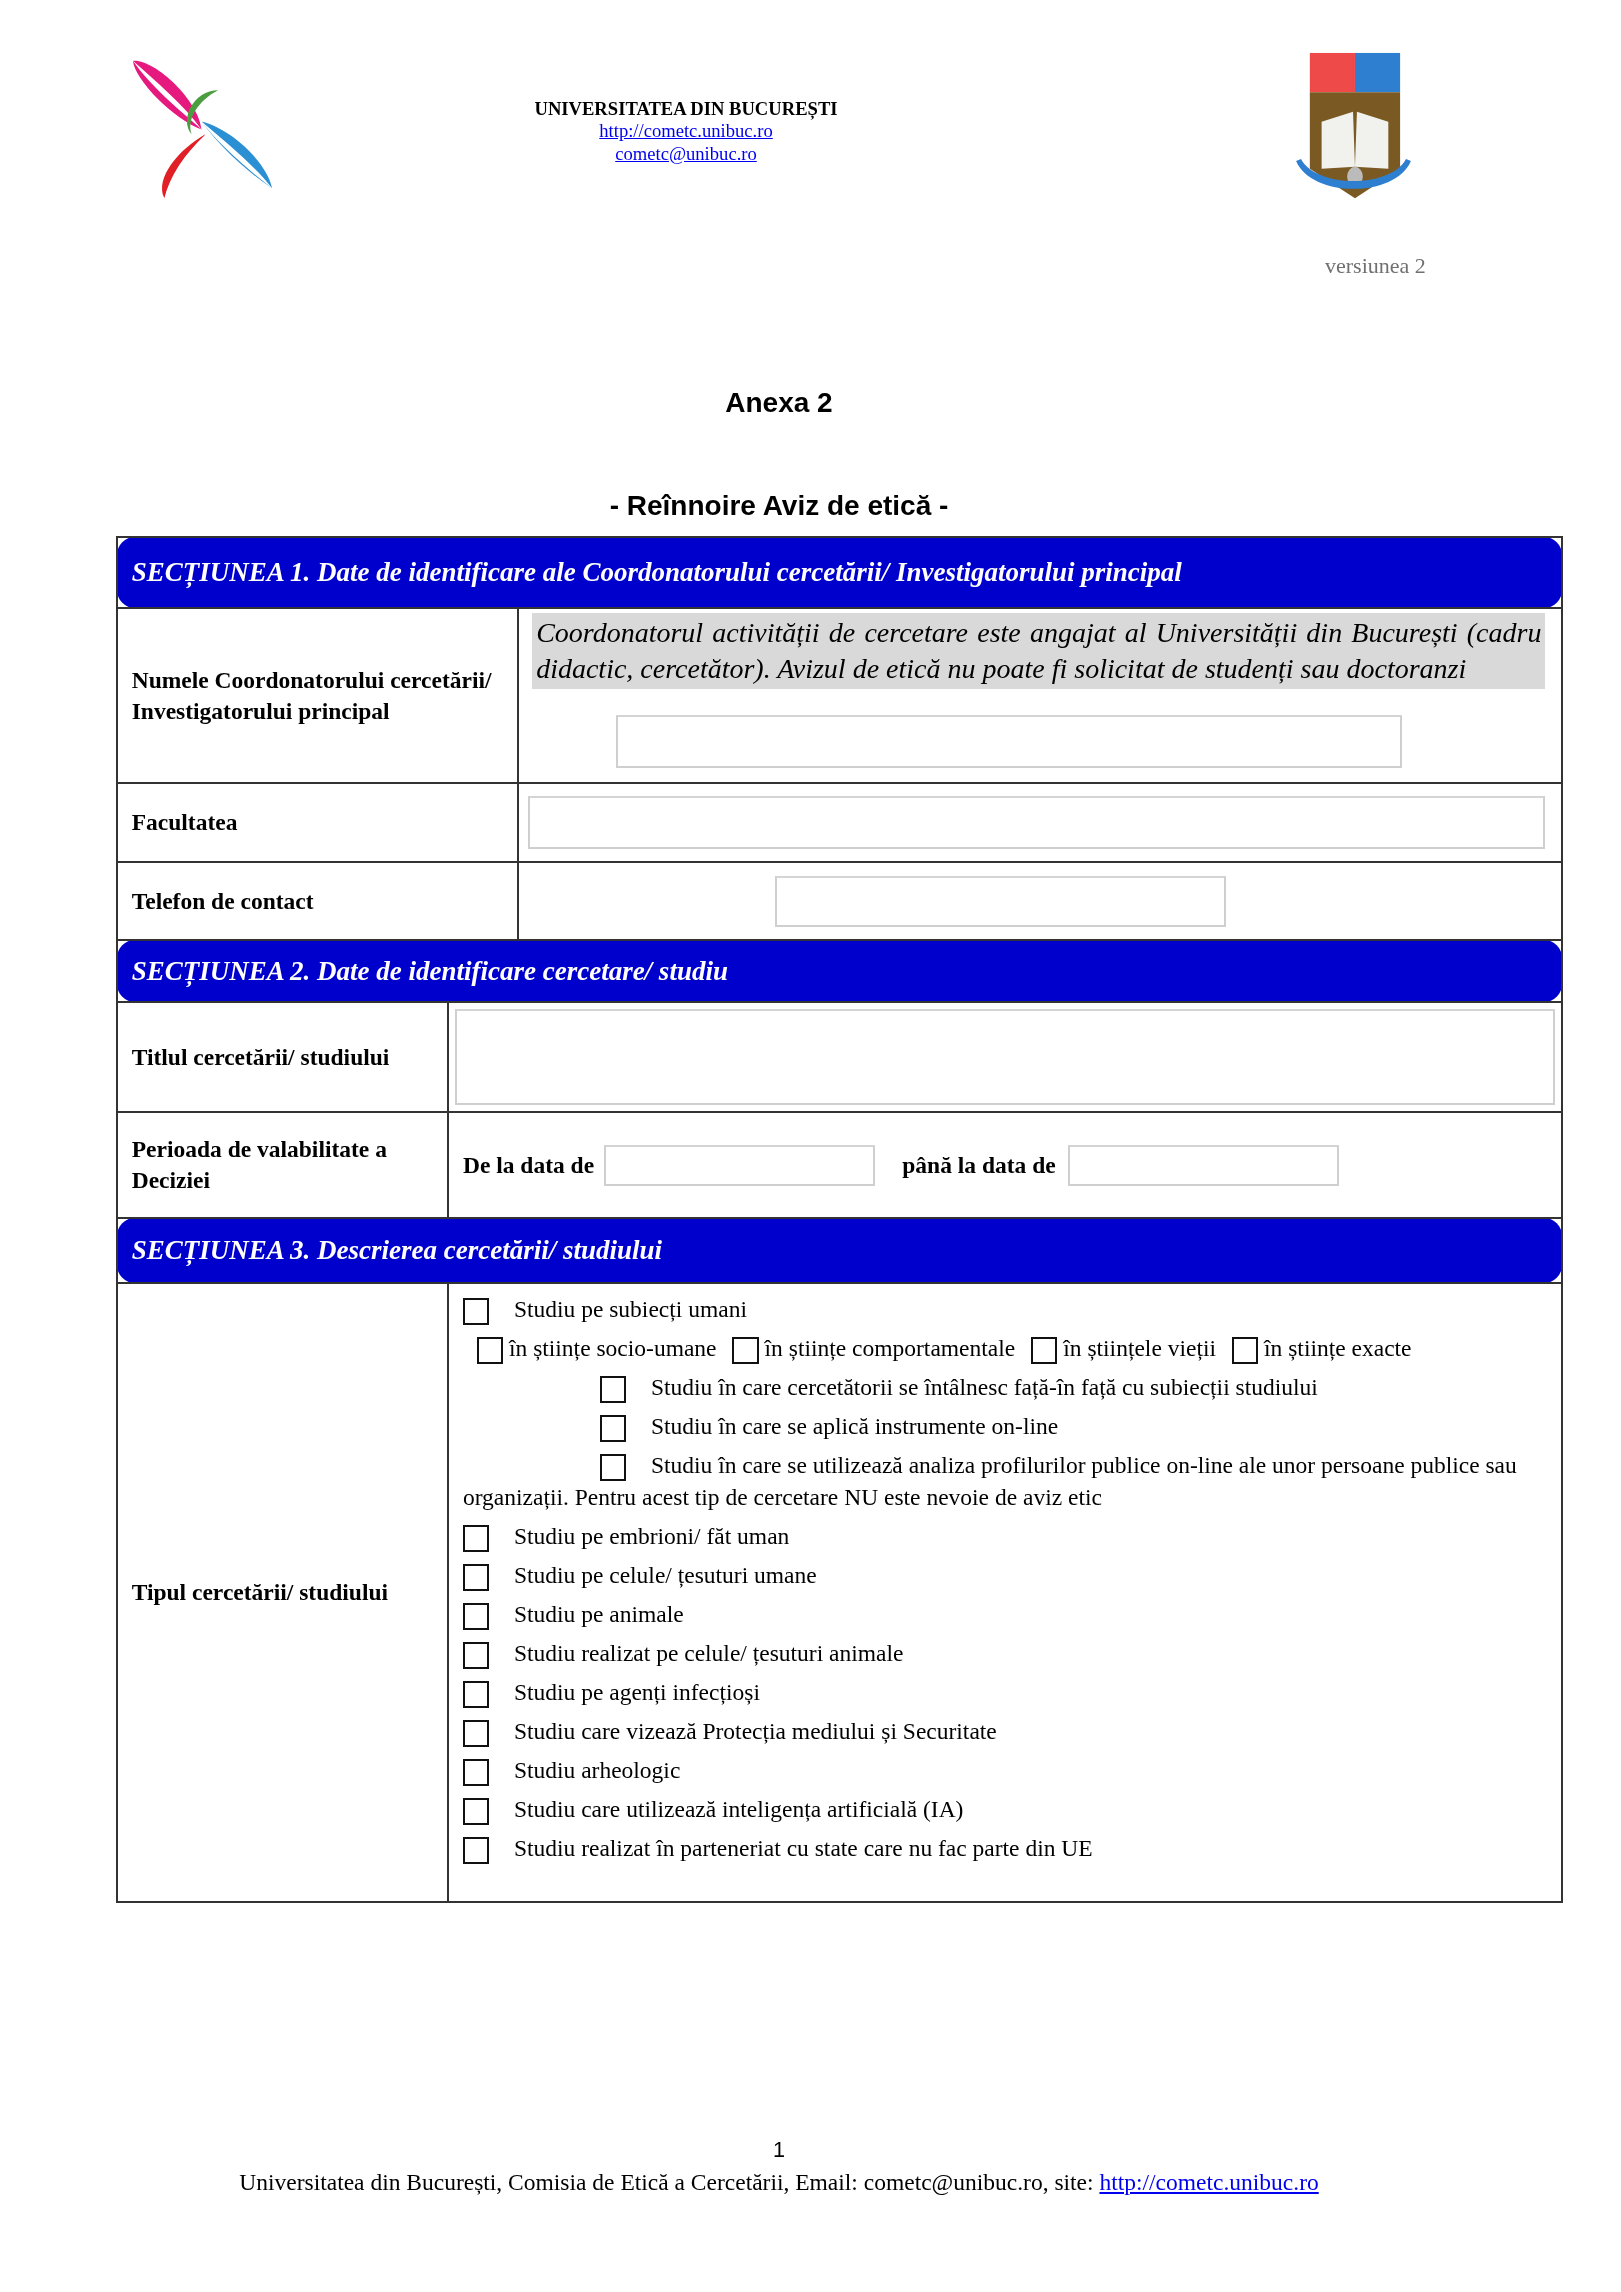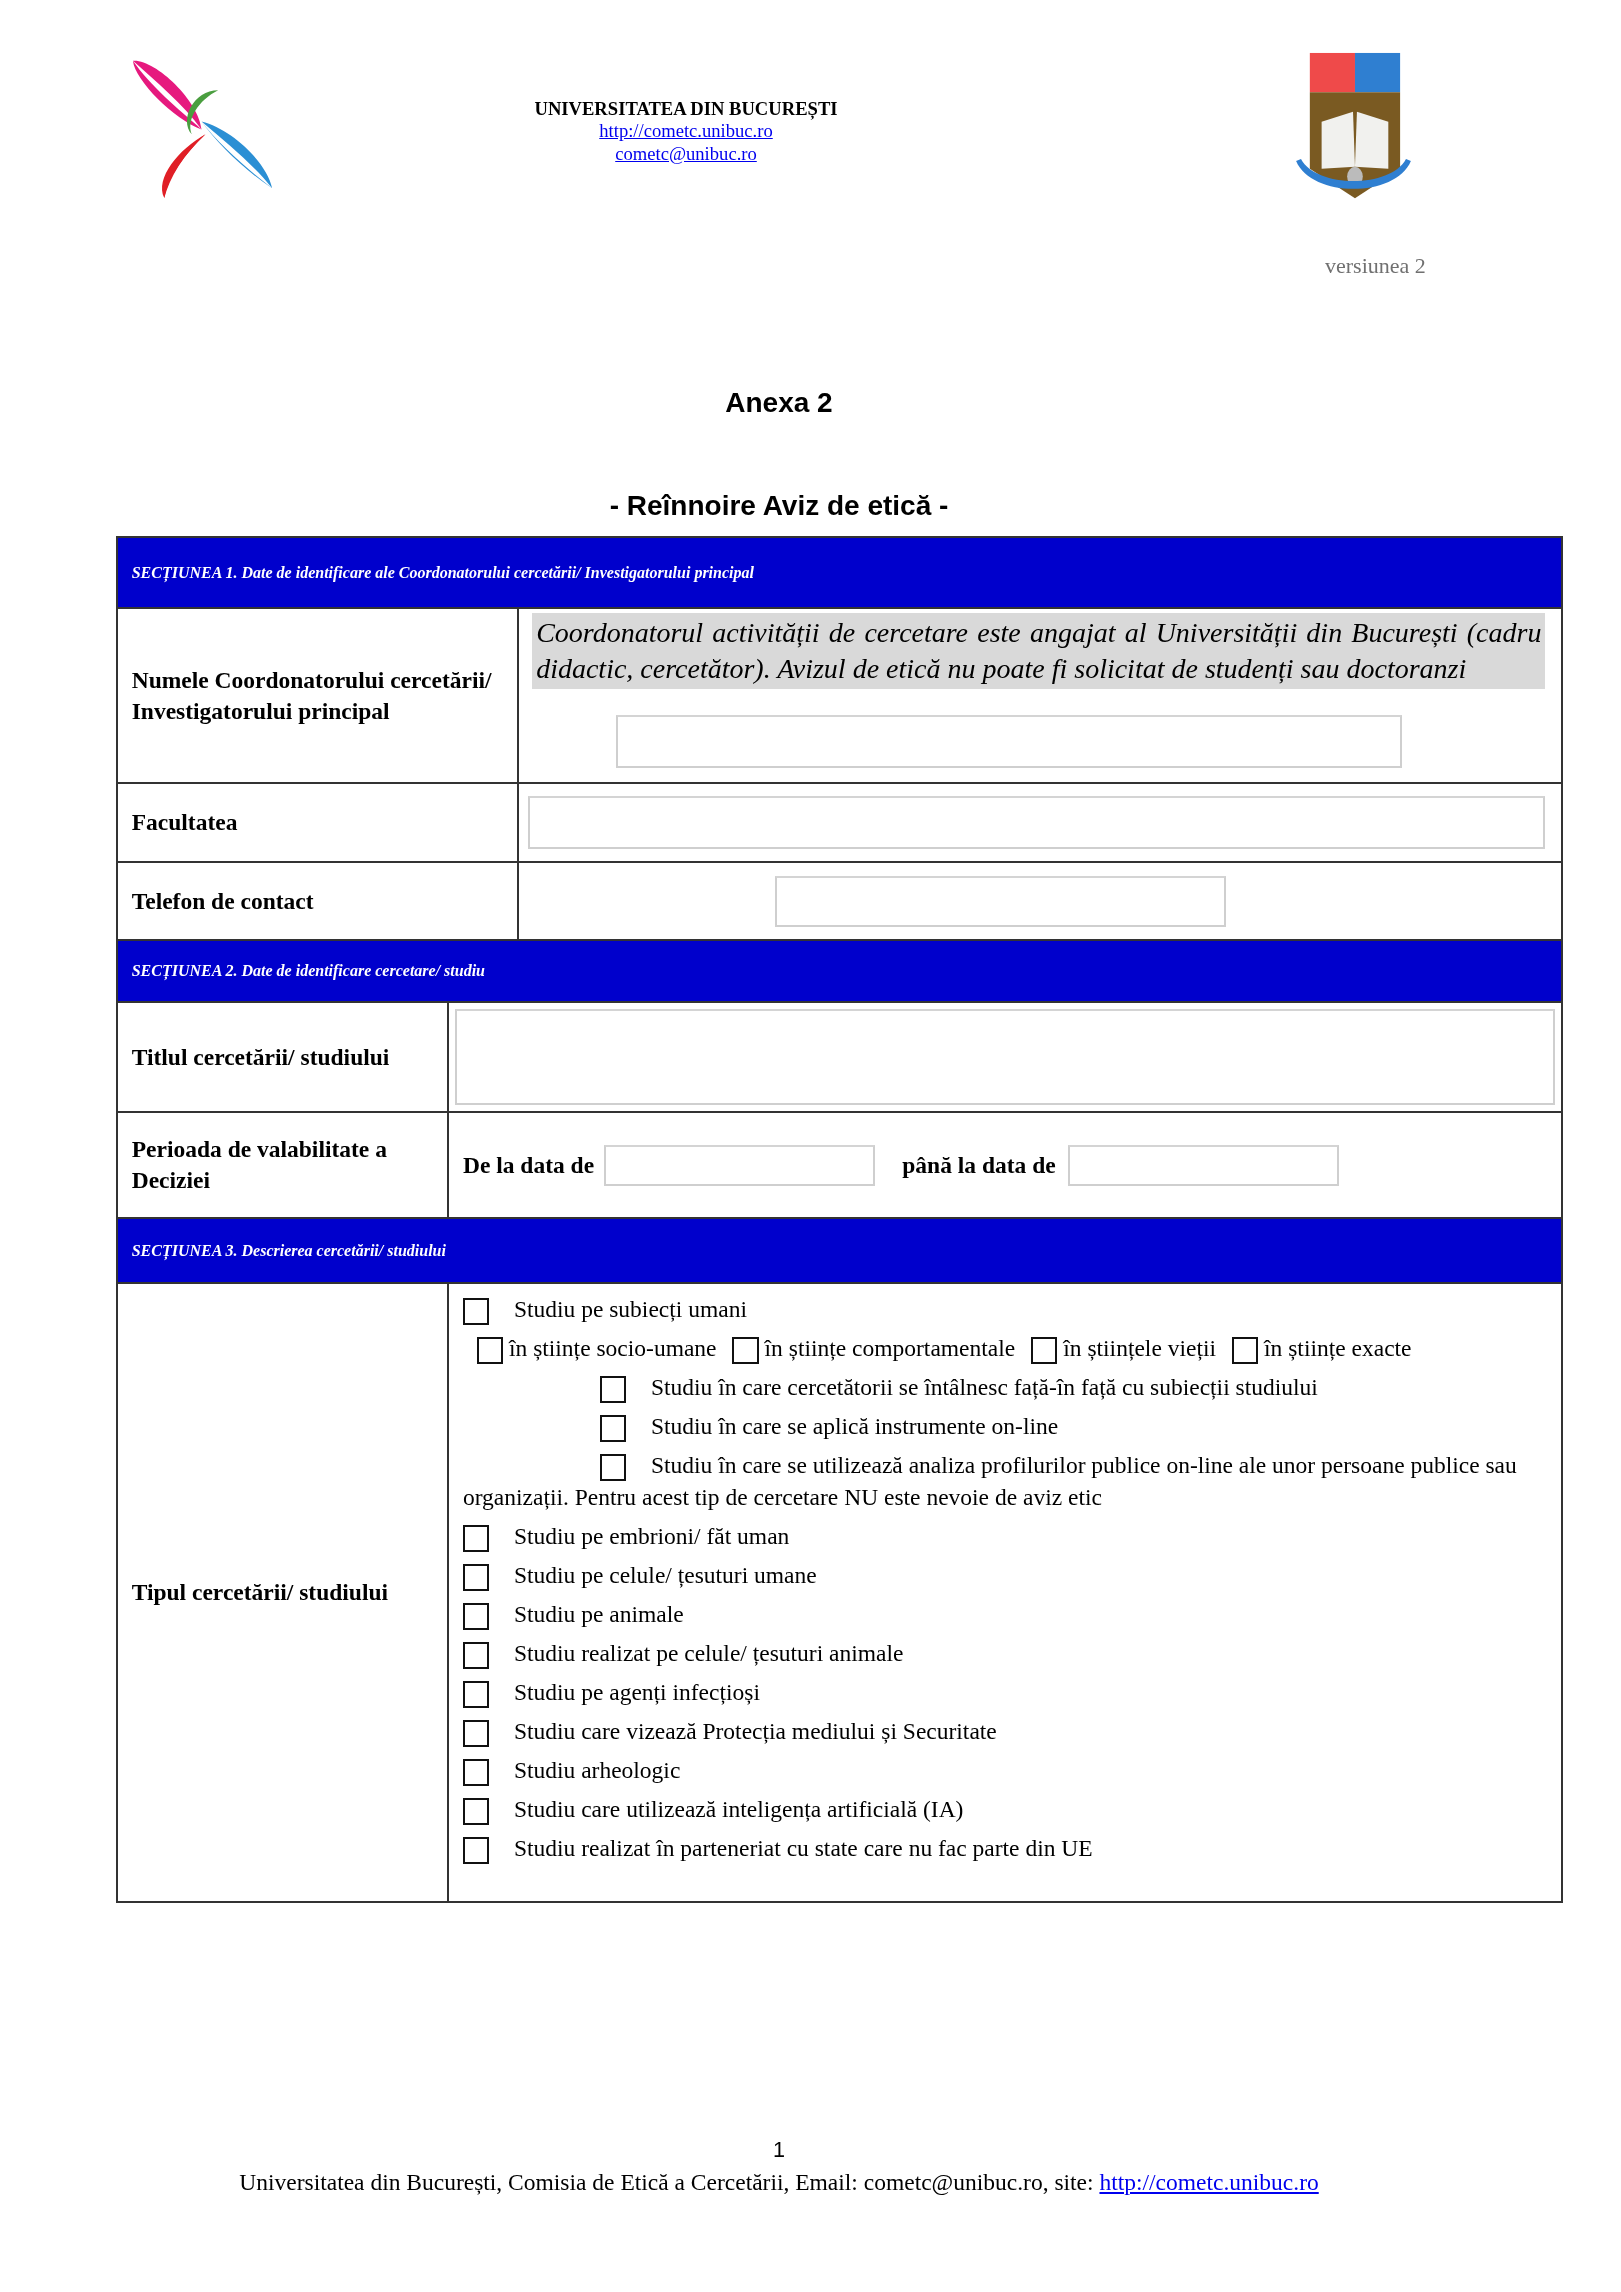--- a/index.html
+++ b/index.html
@@ -14,21 +14,21 @@
   .commission { font-size: 26.5px; }
   .hdr-link { font-size: 18.6px; color: #0000ee; text-decoration: underline; display: block; }
 
   .version { position: absolute; left: 1325px; top: 253px; font-size: 22px; color: #707070; }
 
   .title1 { position: absolute; left: 0; width: 1558px; top: 387px; text-align: center; font-family: "Liberation Sans", sans-serif; font-weight: bold; font-size: 28px; }
   .title2 { position: absolute; left: 0; width: 1558px; top: 466px; text-align: center; font-family: "Liberation Sans", sans-serif; font-weight: bold; font-size: 28px; margin-top: 24px; }
 
   .form-table { position: absolute; left: 116px; top: 536px; width: 1447px; border-collapse: collapse; }
   .form-table td { border: 2px solid #333; vertical-align: middle; }
-  .sec-head { background: #0000cc; color: #fff; font-style: italic; font-weight: bold; font-size: 16px; padding: 0 13.7px; height: 71px; }
+  .sec-head { background: #0000cc; color: #fff; font-style: italic; font-weight: bold; font-size: 27px; padding: 0 13.7px; height: 71px; border-radius: 18px; }
   .sec-head.s2 { height: 62px; }
   .sec-head.s3 { height: 65px; }
   .lbl { font-weight: bold; font-size: 23.5px; padding: 0 13.7px; line-height: 1.3; }
   .val { padding: 0 5.9px; font-size: 23.5px; position: relative; }
 
   .note { background: #d9d9d9; font-style: italic; font-size: 28px; text-align: justify; line-height: 1.28; padding: 2px 3.9px; margin: 0 9.8px 0 7.8px; }
   .field { display: inline-block; border: 2.9px solid #cfcfcf; border-top-color: #d4d4d4; background: #fff; vertical-align: middle; }
 
   .inline-row { display: flex; align-items: center; }
   .cb { display: inline-block; width: 26.5px; height: 26.5px; border: 2.5px solid #111; background: #fff; vertical-align: middle; }

